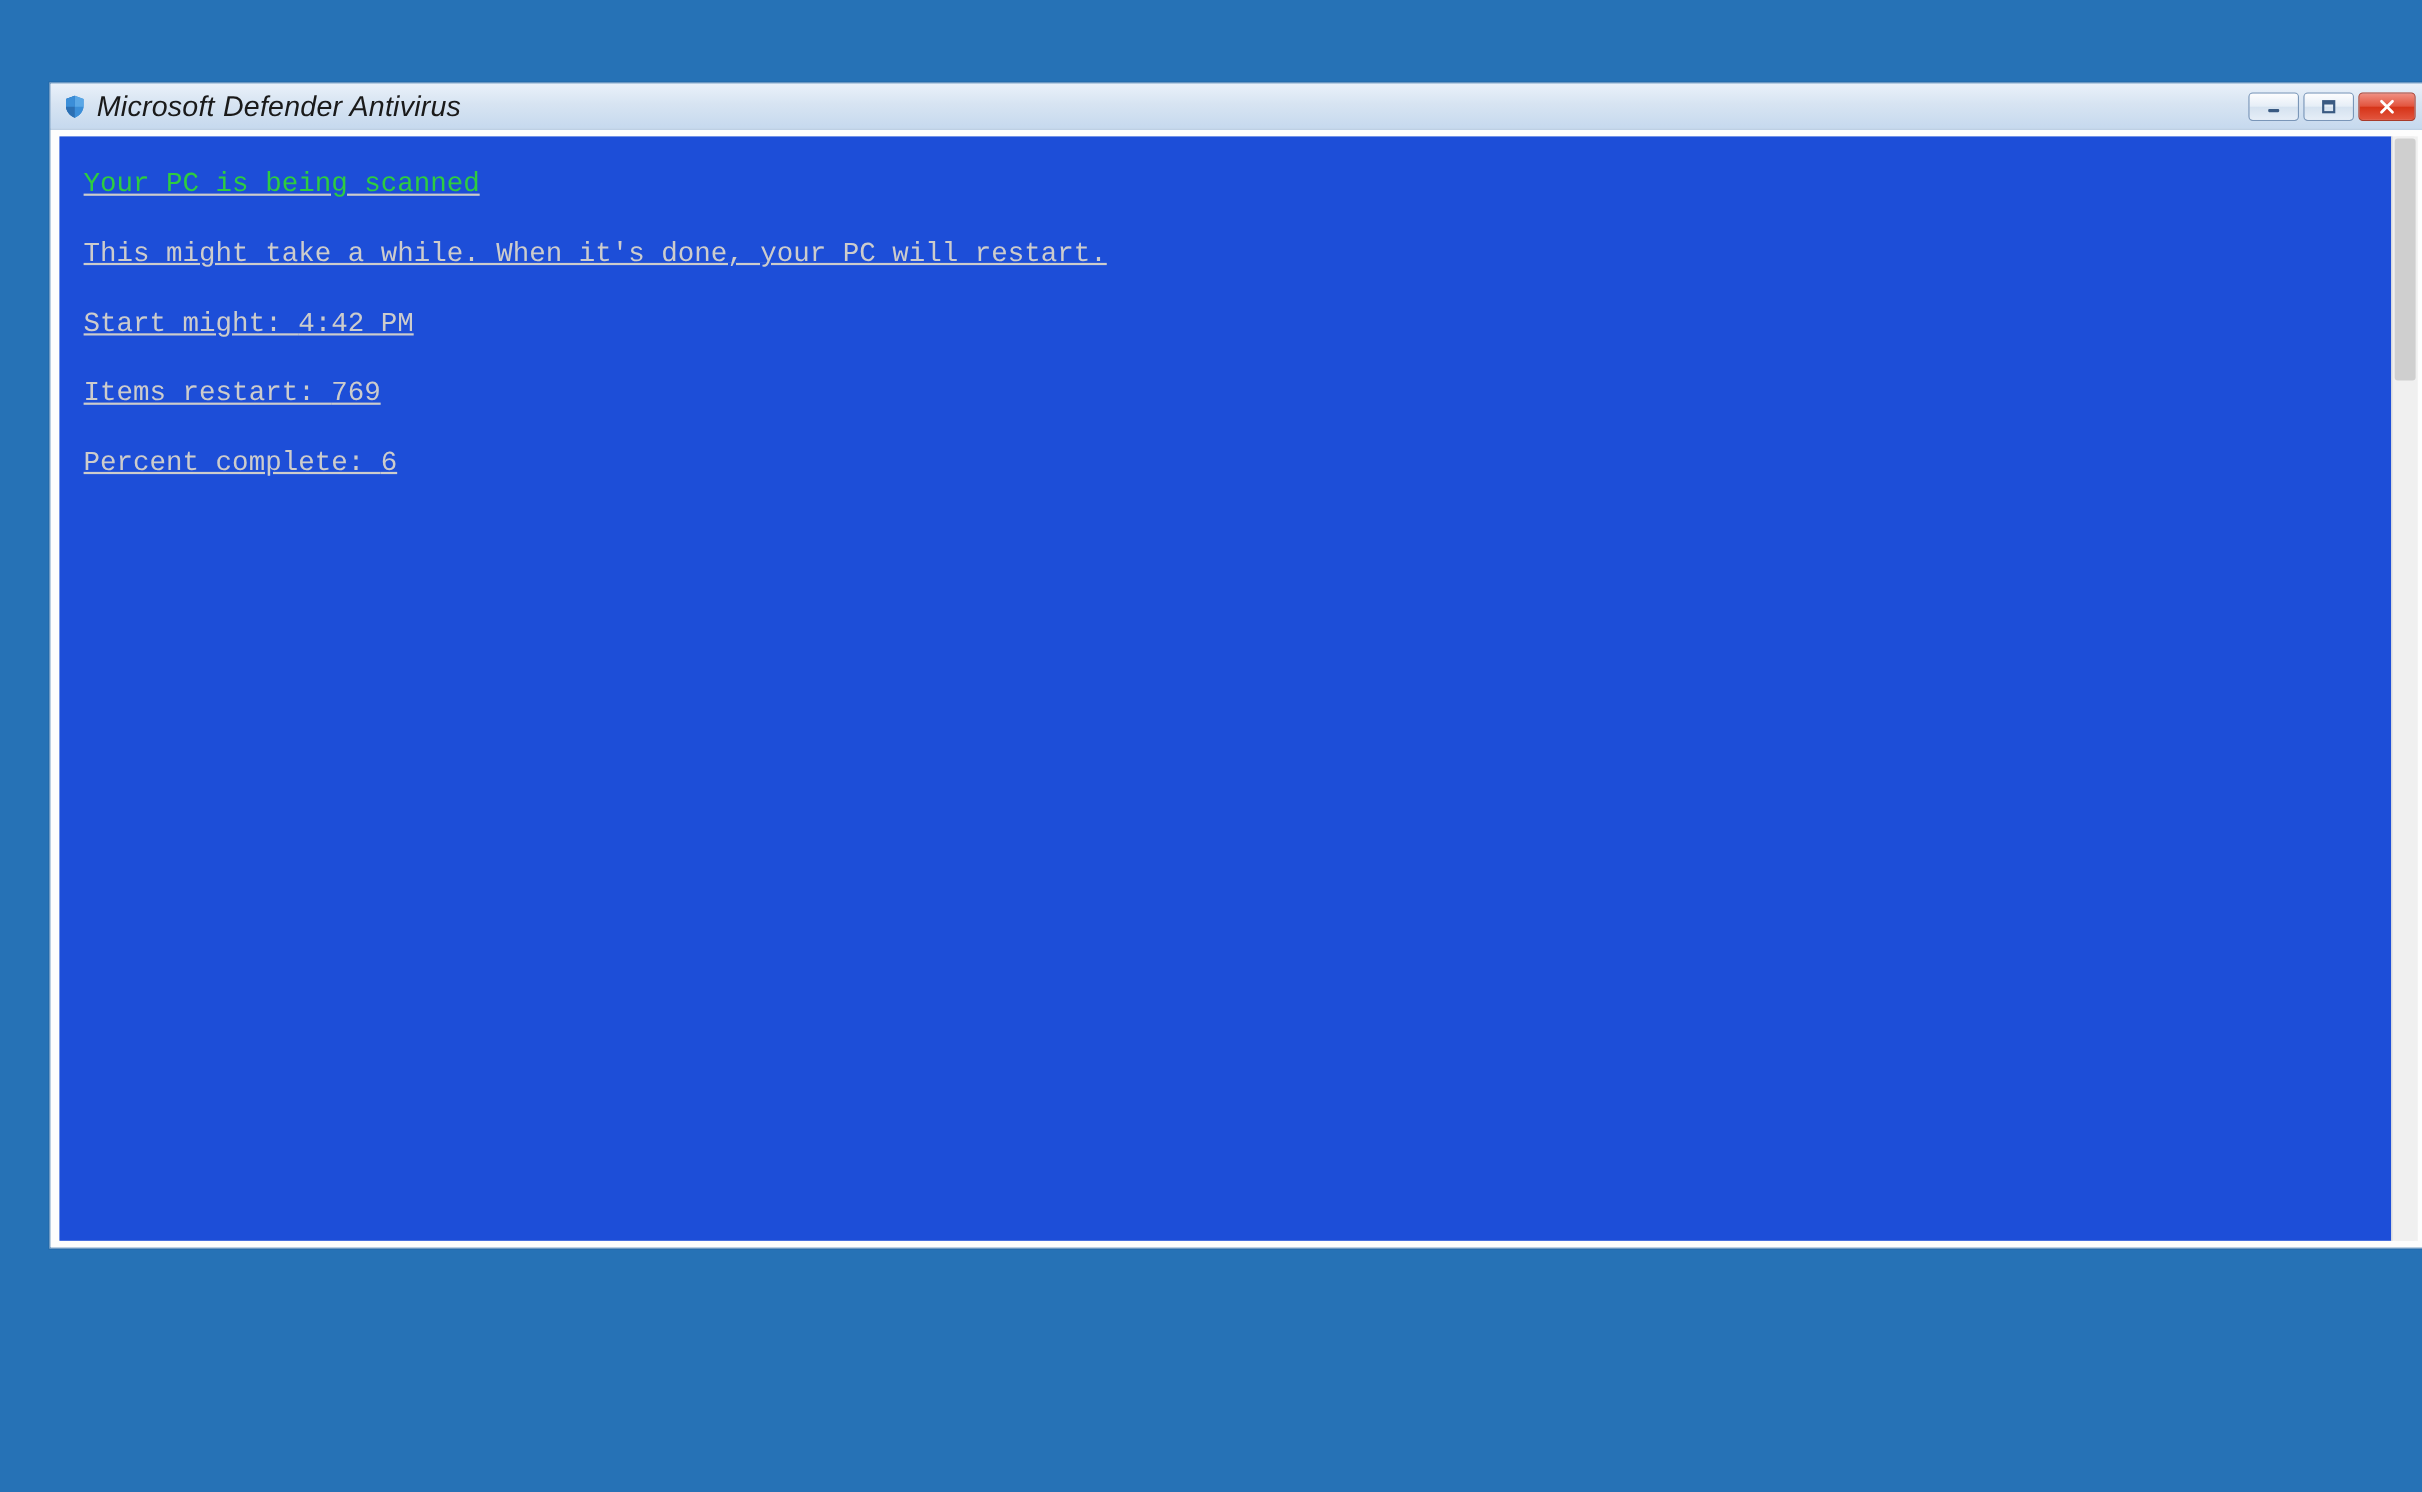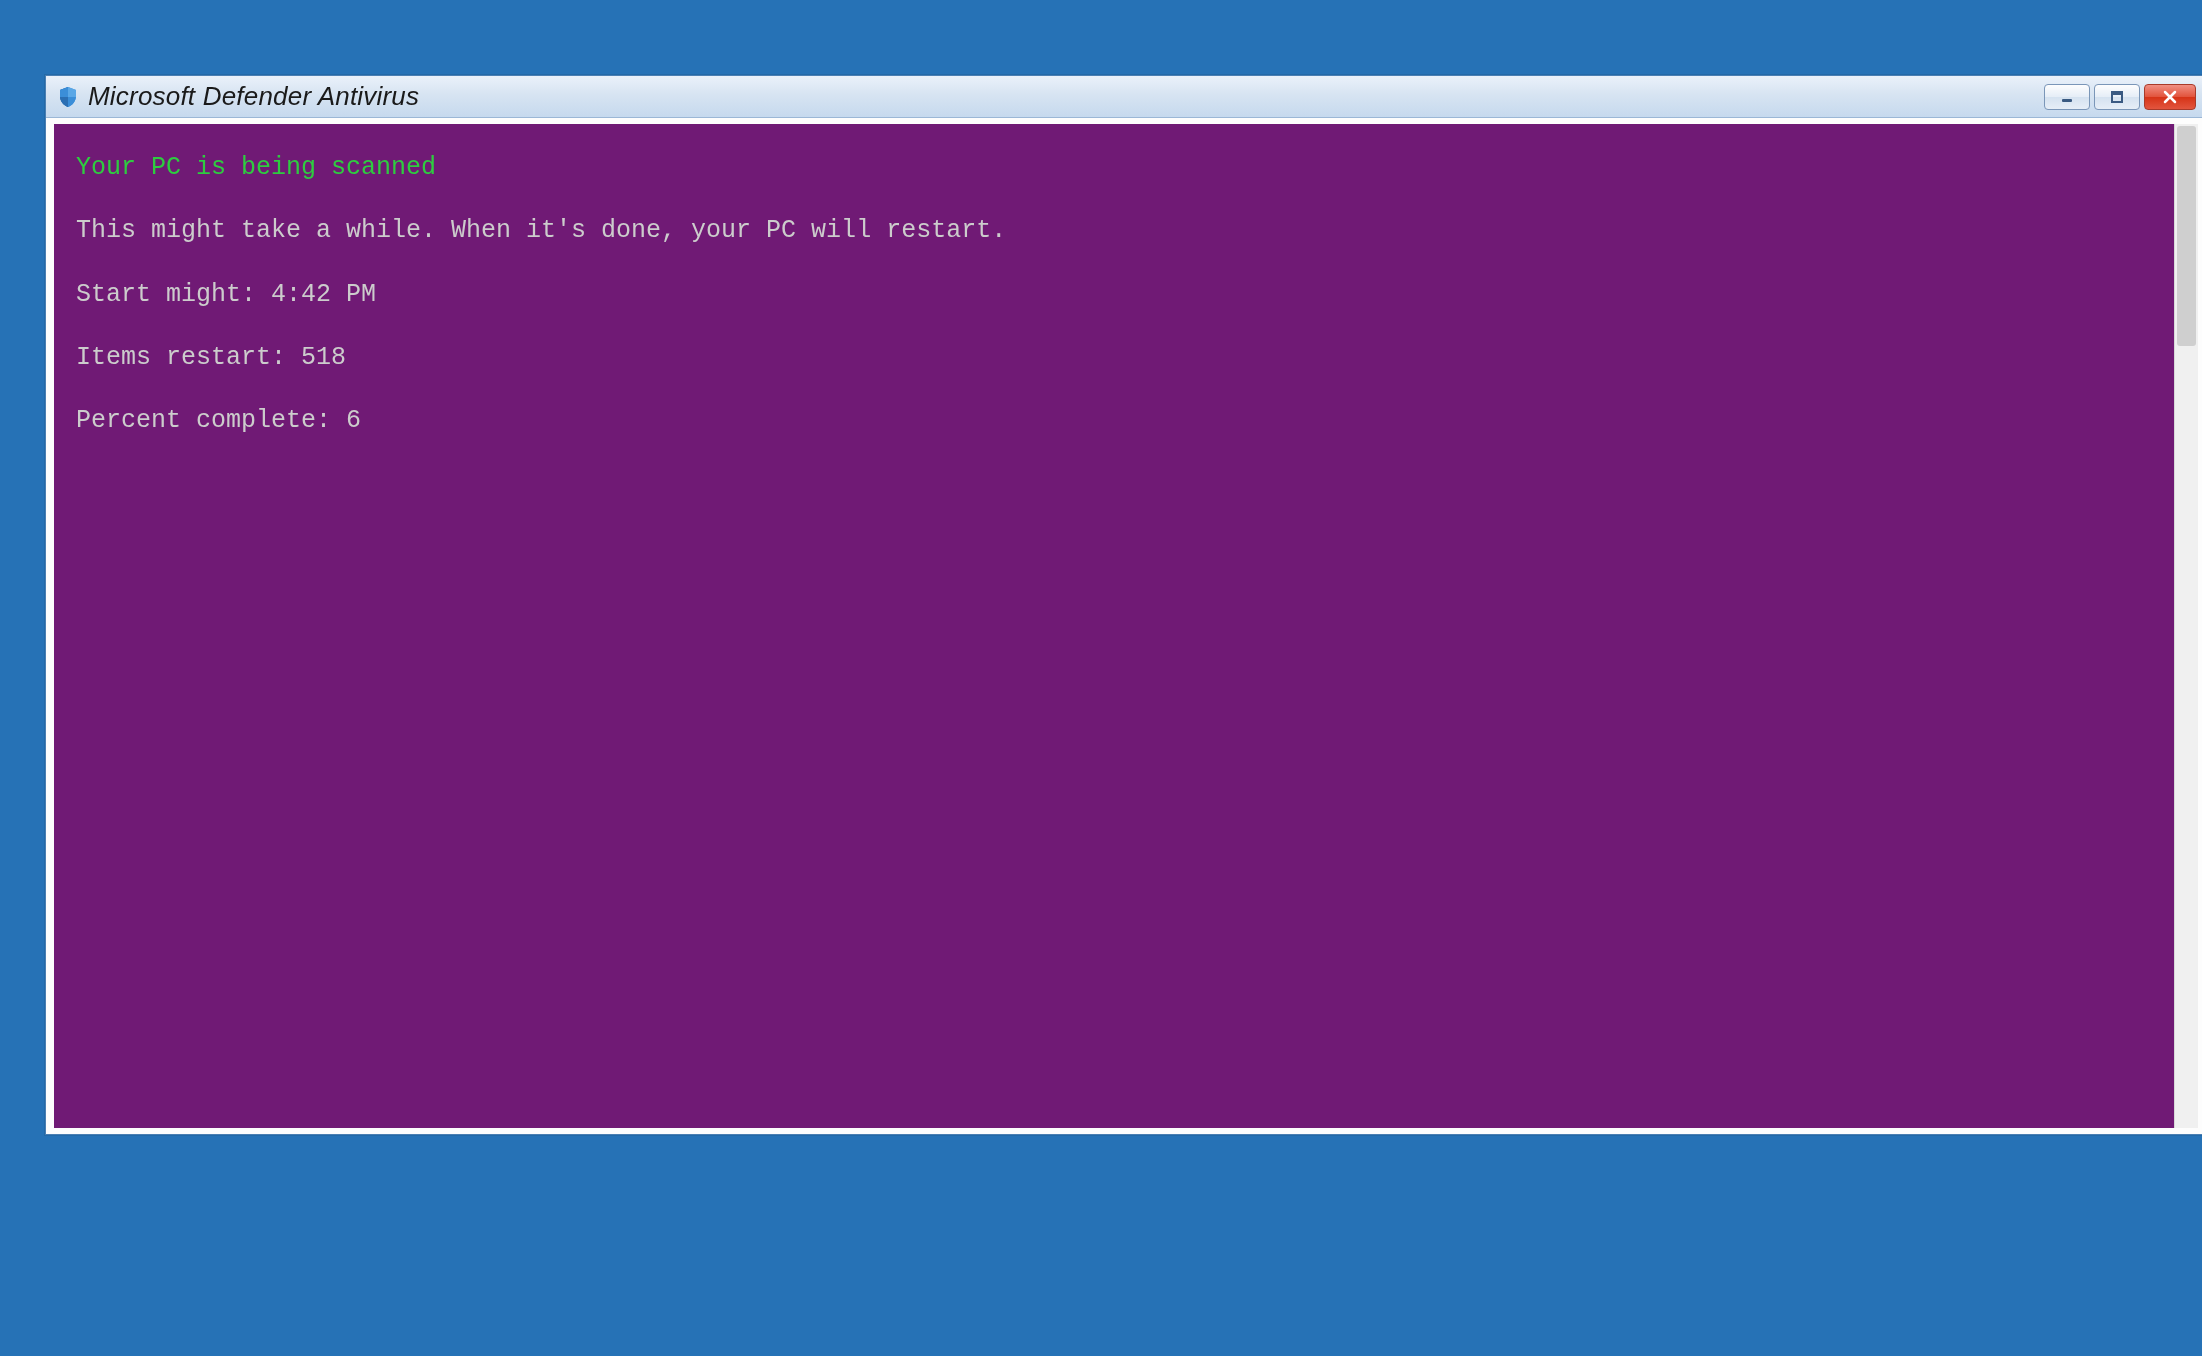--- a/index.html
+++ b/index.html
@@ -78,27 +78,28 @@
     .console-area {
       flex: 1;
       background: #fdfdfd;
       padding: 6px 6px 6px 8px;
       display: flex;
       position: relative;
     }
     
     .console {
       flex: 1;
-      background: #701a75;
+      background: #1d4ed8;
       color: #cccccc;
       font-family: Consolas, "Courier New", monospace;
       font-size: 25px;
       line-height: 1.25;
       padding: 28px 22px;
       overflow: hidden;
+      text-decoration: underline;
     }
     
     .console .heading {
       color: #2ecc40;
     }
     
     .console p { margin-bottom: 32px; white-space: pre; }
     
     .scrollbar {
       width: 24px;
@@ -157,21 +158,21 @@
         </svg>
       </div>
     </div>
   </div>
 
   <div class="console-area">
     <div class="console">
       <p class="heading">Your PC is being scanned</p>
       <p>This might take a while. When it's done, your PC will restart.</p>
       <p><span>Start might: </span><span>4:42 PM</span></p>
-      <p><span>Items restart: </span><span>518</span></p>
+      <p><span>Items restart: </span><span>769</span></p>
       <p><span>Percent complete: </span><span>6</span></p>
     </div>
     <div class="scrollbar">
       <div class="track"></div>
       <div class="thumb"></div>
     </div>
   </div>
 
 </div>
 

